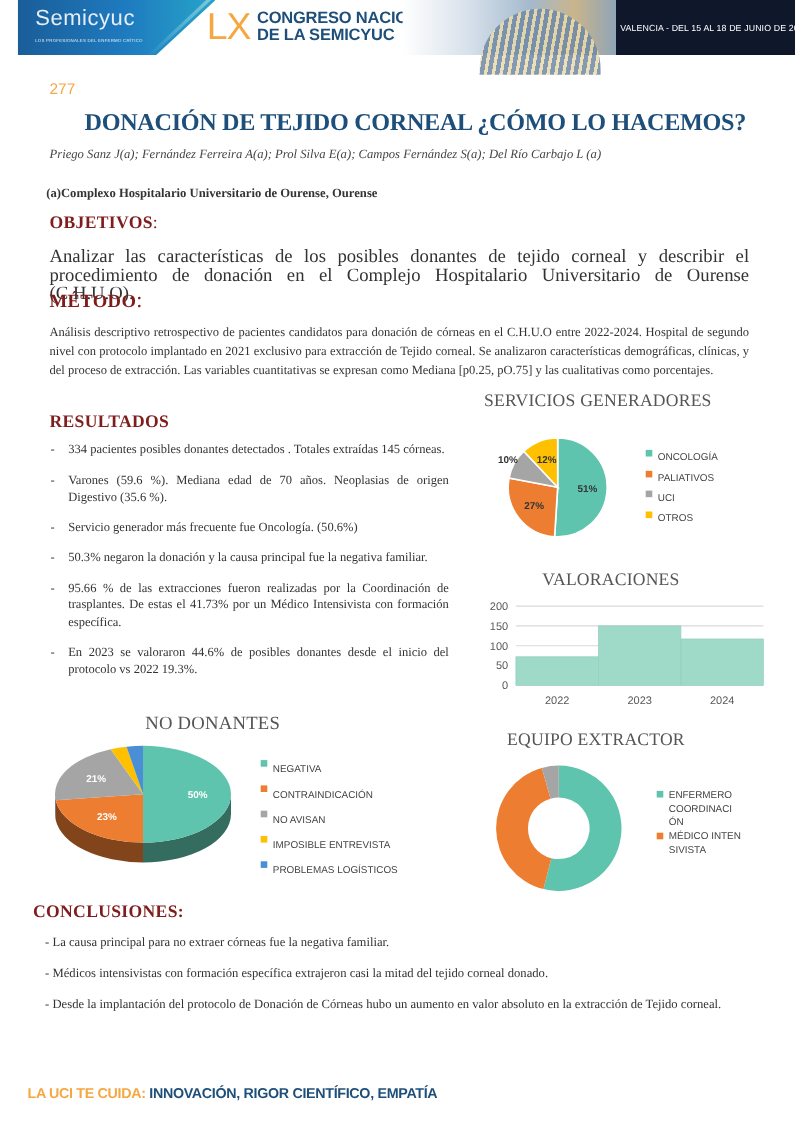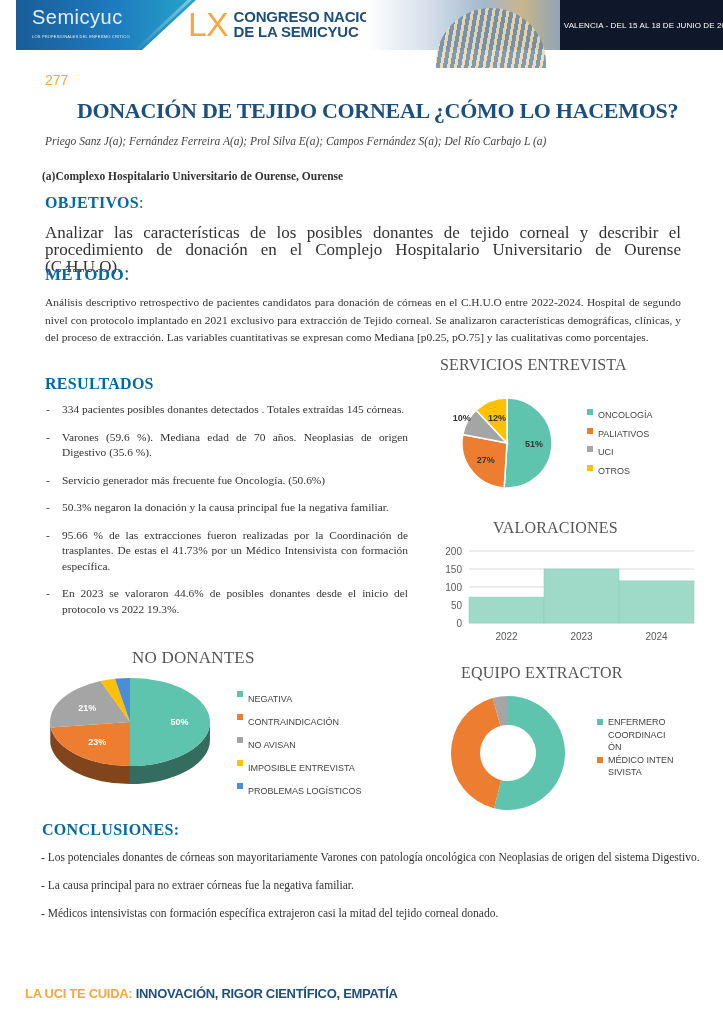--- a/index.html
+++ b/index.html
@@ -12,21 +12,21 @@
   .congress { position: absolute; left: 172px; top: 4px; display: flex; align-items: center; }
   .lx { font-family: "Liberation Sans", sans-serif; font-size: 34px; color: #f5a742; font-weight: normal; letter-spacing: -1px; line-height: 40px; }
   .congress-text { margin-left: 6px; font-family: "Liberation Sans", sans-serif; font-size: 15px; line-height: 15px; color: #1e4f7a; font-weight: bold; letter-spacing: -0.2px; }
   .city { position: absolute; left: 350px; top: 0; width: 195px; height: 50px; background: linear-gradient(90deg, #ffffff 0%, #d8e2ec 30%, #a4b9cc 60%, #c9b58c 80%, #8ea4b8 100%); }
   .city-dome { position: absolute; left: 70px; top: 8px; width: 110px; height: 60px; border-radius: 55px 55px 0 0; background: repeating-linear-gradient(100deg, #e9d9a9 0 3px, #6e88a6 3px 7px); opacity: 0.85; }
   .dates { position: absolute; left: 544px; top: 0; width: 179px; height: 50px; background: #0f172a; color: #fff; font-family: "Liberation Sans", sans-serif; font-size: 8px; display: flex; align-items: center; justify-content: center; letter-spacing: 0.1px; }
   .abs-num { position: absolute; left: 45px; top: 72px; font-family: "Liberation Sans", sans-serif; font-size: 14px; color: #f5a742; }
   .title { position: absolute; left: 0; width: 723px; top: 98px; text-align: center; font-size: 22px; font-weight: bold; color: #1e4f7a; letter-spacing: -0.3px; margin-left: 16px; }
   .authors { position: absolute; left: 45px; top: 132px; width: 670px; font-style: italic; font-size: 11.5px; line-height: 19px; color: #444; }
   .affil { position: absolute; left: 42px; top: 170px; font-size: 11.5px; font-weight: bold; color: #333; }
-  .h-sec { position: absolute; font-size: 16px; font-weight: bold; color: #0369a1; letter-spacing: 0.3px; }
+  .h-sec { position: absolute; font-size: 16px; font-weight: bold; color: #7f1d1d; letter-spacing: 0.3px; }
   .h-sec .colon { font-weight: normal; }
   .para { position: absolute; font-size: 17px; line-height: 17px; color: #333; text-align: justify; }
   .para-small { font-size: 11.4px; line-height: 17.5px; }
   .results { position: absolute; left: 46px; top: 402px; width: 362px; font-size: 11.4px; line-height: 15.5px; color: #333; }
   .results li { list-style: none; display: flex; margin-bottom: 12px; text-align: justify; }
   .results li .dash { width: 16px; flex: none; }
   .results li .txt { flex: 1; }
   .chart-title { position: absolute; font-size: 16px; color: #555; letter-spacing: 0.2px; }
   .legend { position: absolute; font-family: "Liberation Sans", sans-serif; font-size: 9px; color: #444; }
   .legend .item { display: flex; align-items: flex-start; }
@@ -94,21 +94,21 @@
   <li>
       <span class="dash">-</span>
       <span class="txt">95.66 % de las extracciones fueron realizadas por la Coordinación de trasplantes. De estas el 41.73%  por un Médico Intensivista con formación específica.</span>
     </li>
   <li>
       <span class="dash">-</span>
       <span class="txt">En 2023 se valoraron 44.6% de posibles donantes desde el inicio del protocolo vs  2022 19.3%.</span>
     </li>
 </ul>
 
-<div class="chart-title" style="left:440px; top:356px;">SERVICIOS ENTREVISTA</div>
+<div class="chart-title" style="left:440px; top:356px;">SERVICIOS GENERADORES</div>
 <svg id="pie1" style="position:absolute; left:440px; top:390px;" width="120" height="110">
     <path d="M67,53 L67,8 A45,45 0 1 1 64.1744266211809,97.91120277927223 Z" fill="#5ec4ad" stroke="#fff" stroke-width="1.5"></path>
     <text x="93.98667712987475" y="56.84809049510947" text-anchor="middle" font-size="9" font-weight="bold" fill="#333">51%</text>
     <path d="M67,53 L64.1744266211809,97.91120277927223 A45,45 0 0 1 22.79707371720901,44.56784084364239 Z" fill="#ed7d31" stroke="#fff" stroke-width="1.5"></path>
     <text x="45.66581466585636" y="72.54849044863036" text-anchor="middle" font-size="9" font-weight="bold" fill="#333">27%</text>
     <path d="M67,53 L22.79707371720901,44.56784084364239 A45,45 0 0 1 36.19538023320901,20.196411766036483 Z" fill="#a5a5a5" stroke="#fff" stroke-width="1.5"></path>
     <text x="21.651129307730073" y="31.069247365236233" text-anchor="middle" font-size="9" font-weight="bold" fill="#333">10%</text>
     <path d="M67,53 L36.19538023320901,20.196411766036483 A45,45 0 0 1 66.99999999999999,8 Z" fill="#ffc000" stroke="#fff" stroke-width="1.5"></path>
     <text x="57.0606370775137" y="30.89603488101721" text-anchor="middle" font-size="9" font-weight="bold" fill="#333">12%</text>
   </svg>
@@ -201,20 +201,20 @@
     <div class="item" style="margin-bottom: 0px;">
       <span class="sw" style="background: rgb(94, 196, 173);"></span>
       <span style="width: 66px; line-height: 12.5px; word-break: break-all;">ENFERMERO COORDINACI ÓN</span>
     </div>
     <div class="item" style="margin-bottom: 0px;">
       <span class="sw" style="background: rgb(237, 125, 49);"></span>
       <span style="width: 66px; line-height: 12.5px; word-break: break-all;">MÉDICO INTENSIVISTA</span>
     </div>
   </div>
 
-<div class="h-sec" style="left:42px; top:821px;">CONCLUSIONES:</div>
+<div class="h-sec" style="left:30px; top:821px;">CONCLUSIONES:</div>
 <div class="conclusions">
-  <p>- Los potenciales donantes de córneas son mayoritariamente Varones con patología oncológica con Neoplasias de origen del sistema Digestivo.</p>
   <p>- La causa principal para no extraer córneas fue la negativa familiar.</p>
   <p>- Médicos intensivistas con formación específica extrajeron casi la mitad del tejido corneal donado.</p>
+  <p>- Desde la implantación del protocolo de Donación de Córneas hubo un aumento en valor absoluto en la extracción de Tejido corneal.</p>
 </div>
 
 <div class="footer"><span class="a">LA UCI TE CUIDA:</span><span class="b"> INNOVACIÓN, RIGOR CIENTÍFICO, EMPATÍA</span></div>
 
 </body></html>

